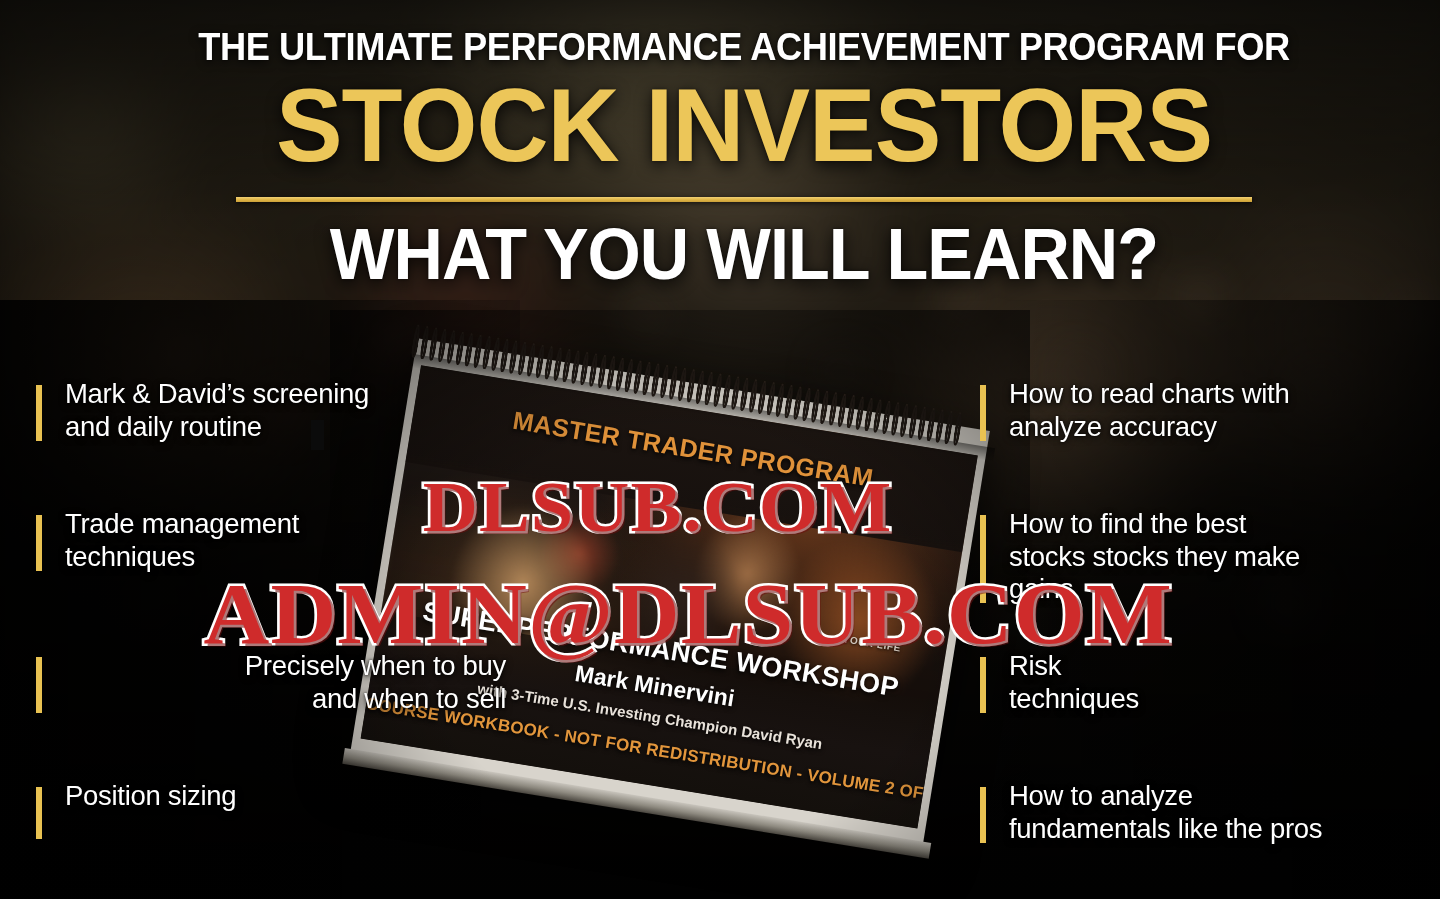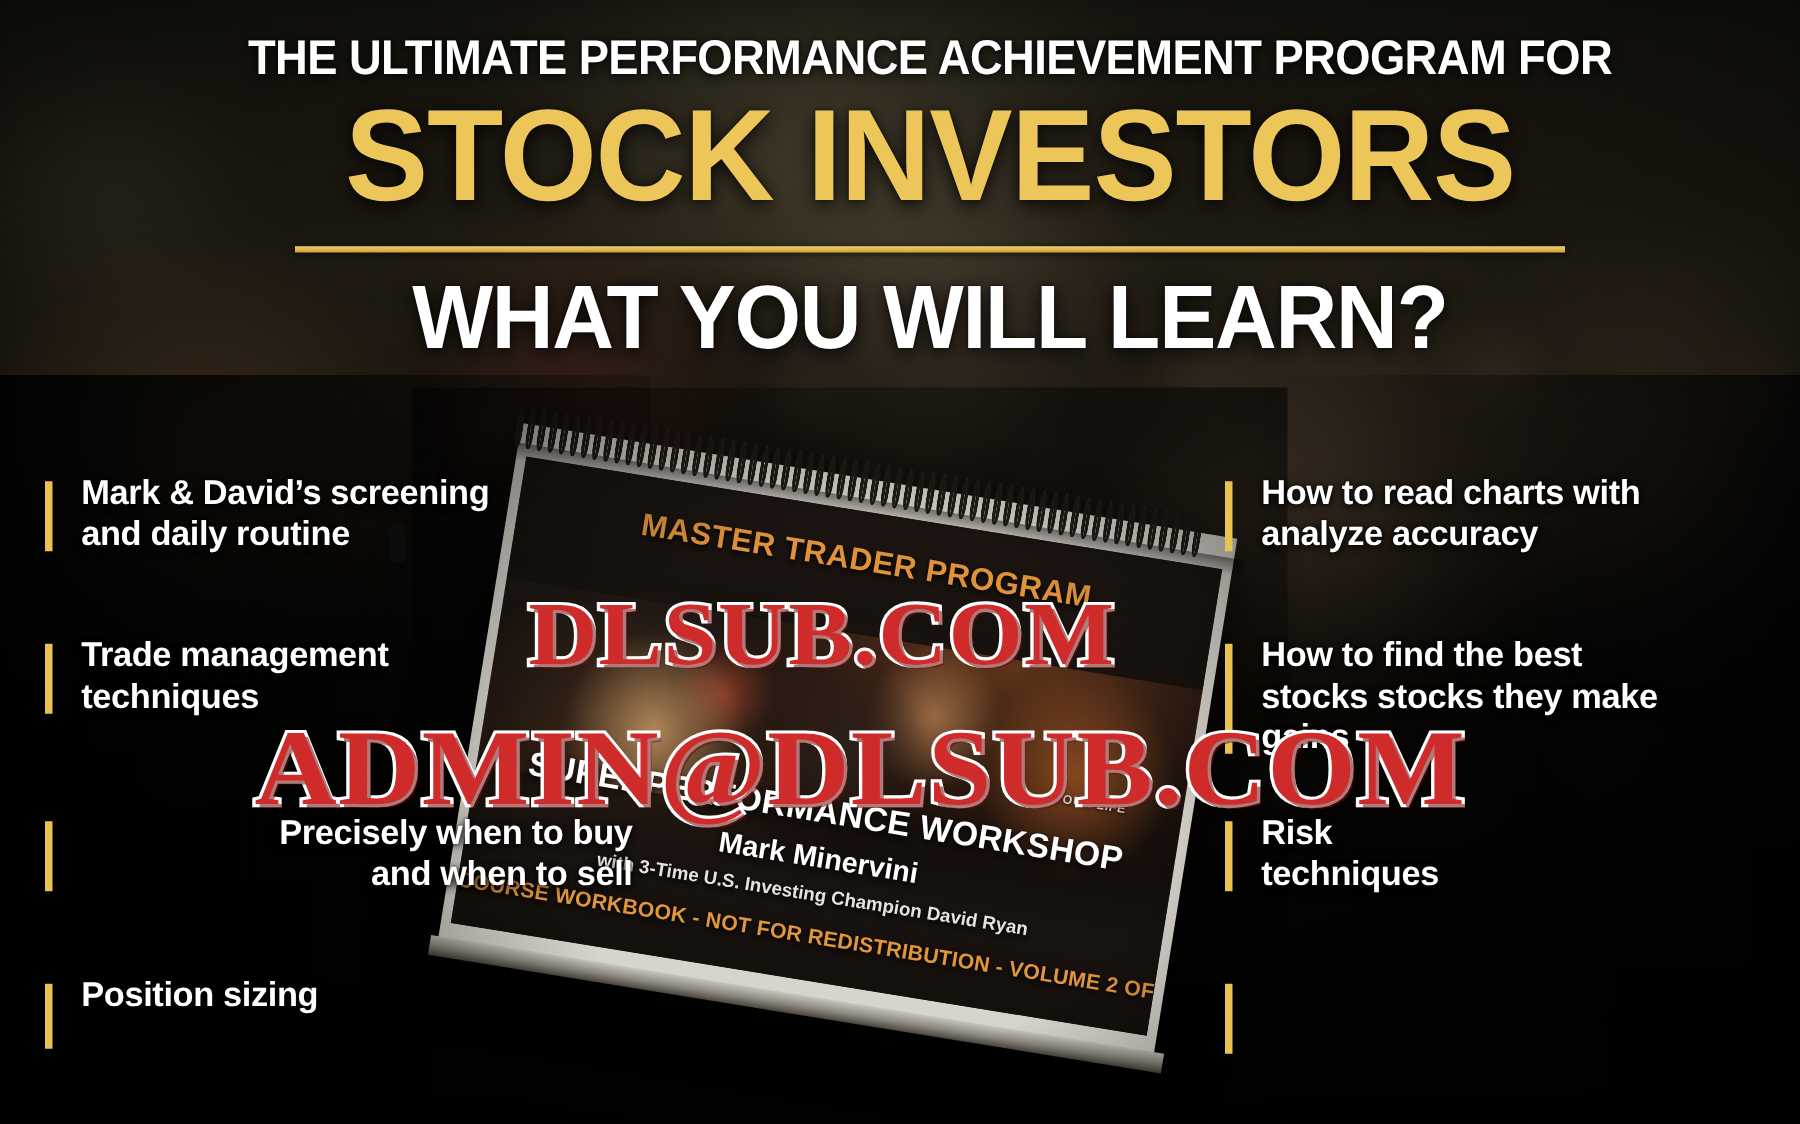--- a/index.html
+++ b/index.html
@@ -122,21 +122,21 @@
 
   .bullet{ position:relative; padding-left:29px; margin-bottom:0; }
   .bullet .bar{
     position:absolute; left:0; top:7px;
     width:6px; height:56px;
     background:#e9c252;
   }
   .bullet .txt{
     color:#fff;
     font-size:27.5px;
-    font-weight:bold;
+    font-weight:normal;
     line-height:1.19;
     letter-spacing:-.3px;
     text-shadow:0 2px 7px rgba(0,0,0,.9), 0 0 3px rgba(0,0,0,.75);
     white-space:pre-line;
   }
   .b1{ height:130px; }
   .b2{ height:142px; }
   .b3{ height:130px;text-align:right; }
   .b4{ height:90px; }
 
@@ -430,19 +430,21 @@
 stocks stocks they make
 gains</div>
     </div>
     <div class="bullet r3 tall">
       <span class="bar"></span>
       <div class="txt">Risk
 techniques</div>
     </div>
     <div class="bullet r4 tall">
       <span class="bar"></span>
+      <div class="txt">How to analyze
+fundamentals like the pros</div>
     </div>
   </div>
 
   <div class="wm wm-1">DLSUB.COM</div>
   <div class="wm wm-2">ADMIN@DLSUB.COM</div>
 
 </div>
 
 </body></html>

